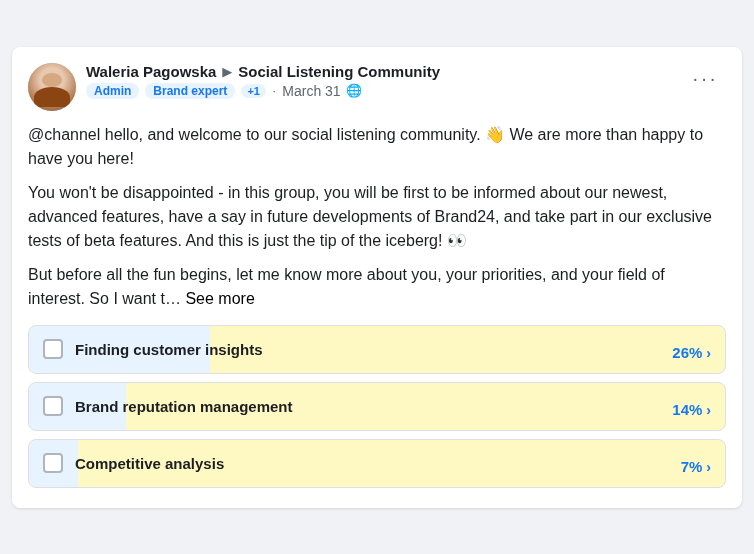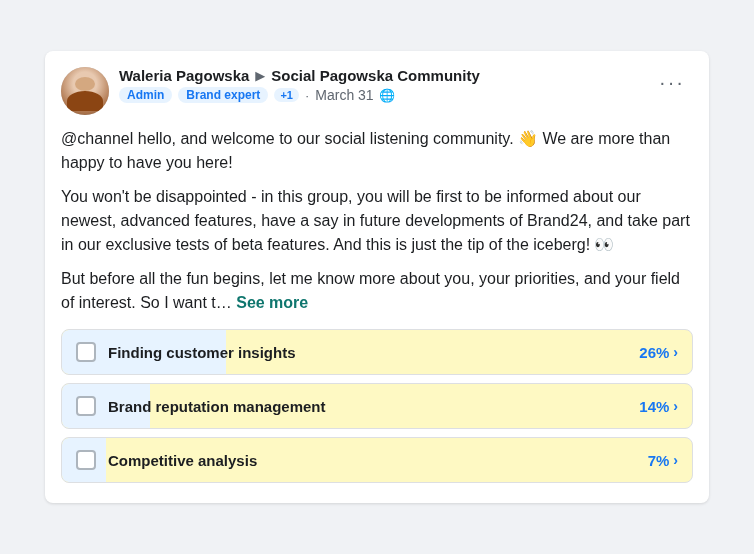--- a/index.html
+++ b/index.html
@@ -8,21 +8,21 @@
       background: #f0f2f5;
       display: flex;
       justify-content: center;
       align-items: center;
       min-height: 100vh;
     }
     .card {
       background: #fff;
       border-radius: 8px;
       box-shadow: 0 1px 3px rgba(0,0,0,0.12);
-      width: 664px;
+      width: 730px;
       padding: 16px 16px 20px 16px;
     }
     .header {
       display: flex;
       align-items: flex-start;
       justify-content: space-between;
       margin-bottom: 12px;
     }
     .header-left {
       display: flex;
@@ -118,22 +118,22 @@
     }
     .post-text {
       font-size: 16px;
       color: #1c1e21;
       line-height: 1.5;
       margin-bottom: 10px;
     }
     .post-text p { margin-bottom: 10px; }
     .post-text p:last-child { margin-bottom: 0; }
     .see-more {
-      font-weight: 700;
-      color: #0f766e;
+      font-weight: 400;
+      color: #000000;
       cursor: pointer;
     }
     .poll-container {
       margin-top: 14px;
       display: flex;
       flex-direction: column;
       gap: 8px;
     }
     .poll-option {
       display: flex;
@@ -172,43 +172,44 @@
       z-index: 1;
       position: relative;
     }
     .poll-pct {
       font-size: 15px;
       font-weight: 600;
       color: #1877f2;
       z-index: 1;
       position: relative;
       display: flex;
-      align-items: center;
+      align-items: flex-end;
       gap: 4px;
+      margin-top: 6px;
     }
     .chevron-right {
       color: #1877f2;
       font-size: 14px;
     }
   </style>
 </head>
 <body>
 
 <div class="card">
 
   <div class="header">
     <div class="header-left">
       <div class="avatar">
         <div class="avatar-img"></div>
       </div>
       <div class="user-info">
         <div class="user-name-row">
           <span class="user-name">Waleria Pagowska</span>
           <span class="arrow-icon">▶</span>
-          <span class="community-name">Social Pagowska Community</span>
+          <span class="community-name">Social Listening Community</span>
         </div>
         <div class="badges-row">
           <span class="badge badge-admin">Admin</span>
           <span class="badge badge-expert">Brand expert</span>
           <span class="badge badge-plus">+1</span>
           <span class="dot">·</span>
           <span class="timestamp">March 31</span>
           <span class="globe-icon">🌐</span>
         </div>
       </div>

